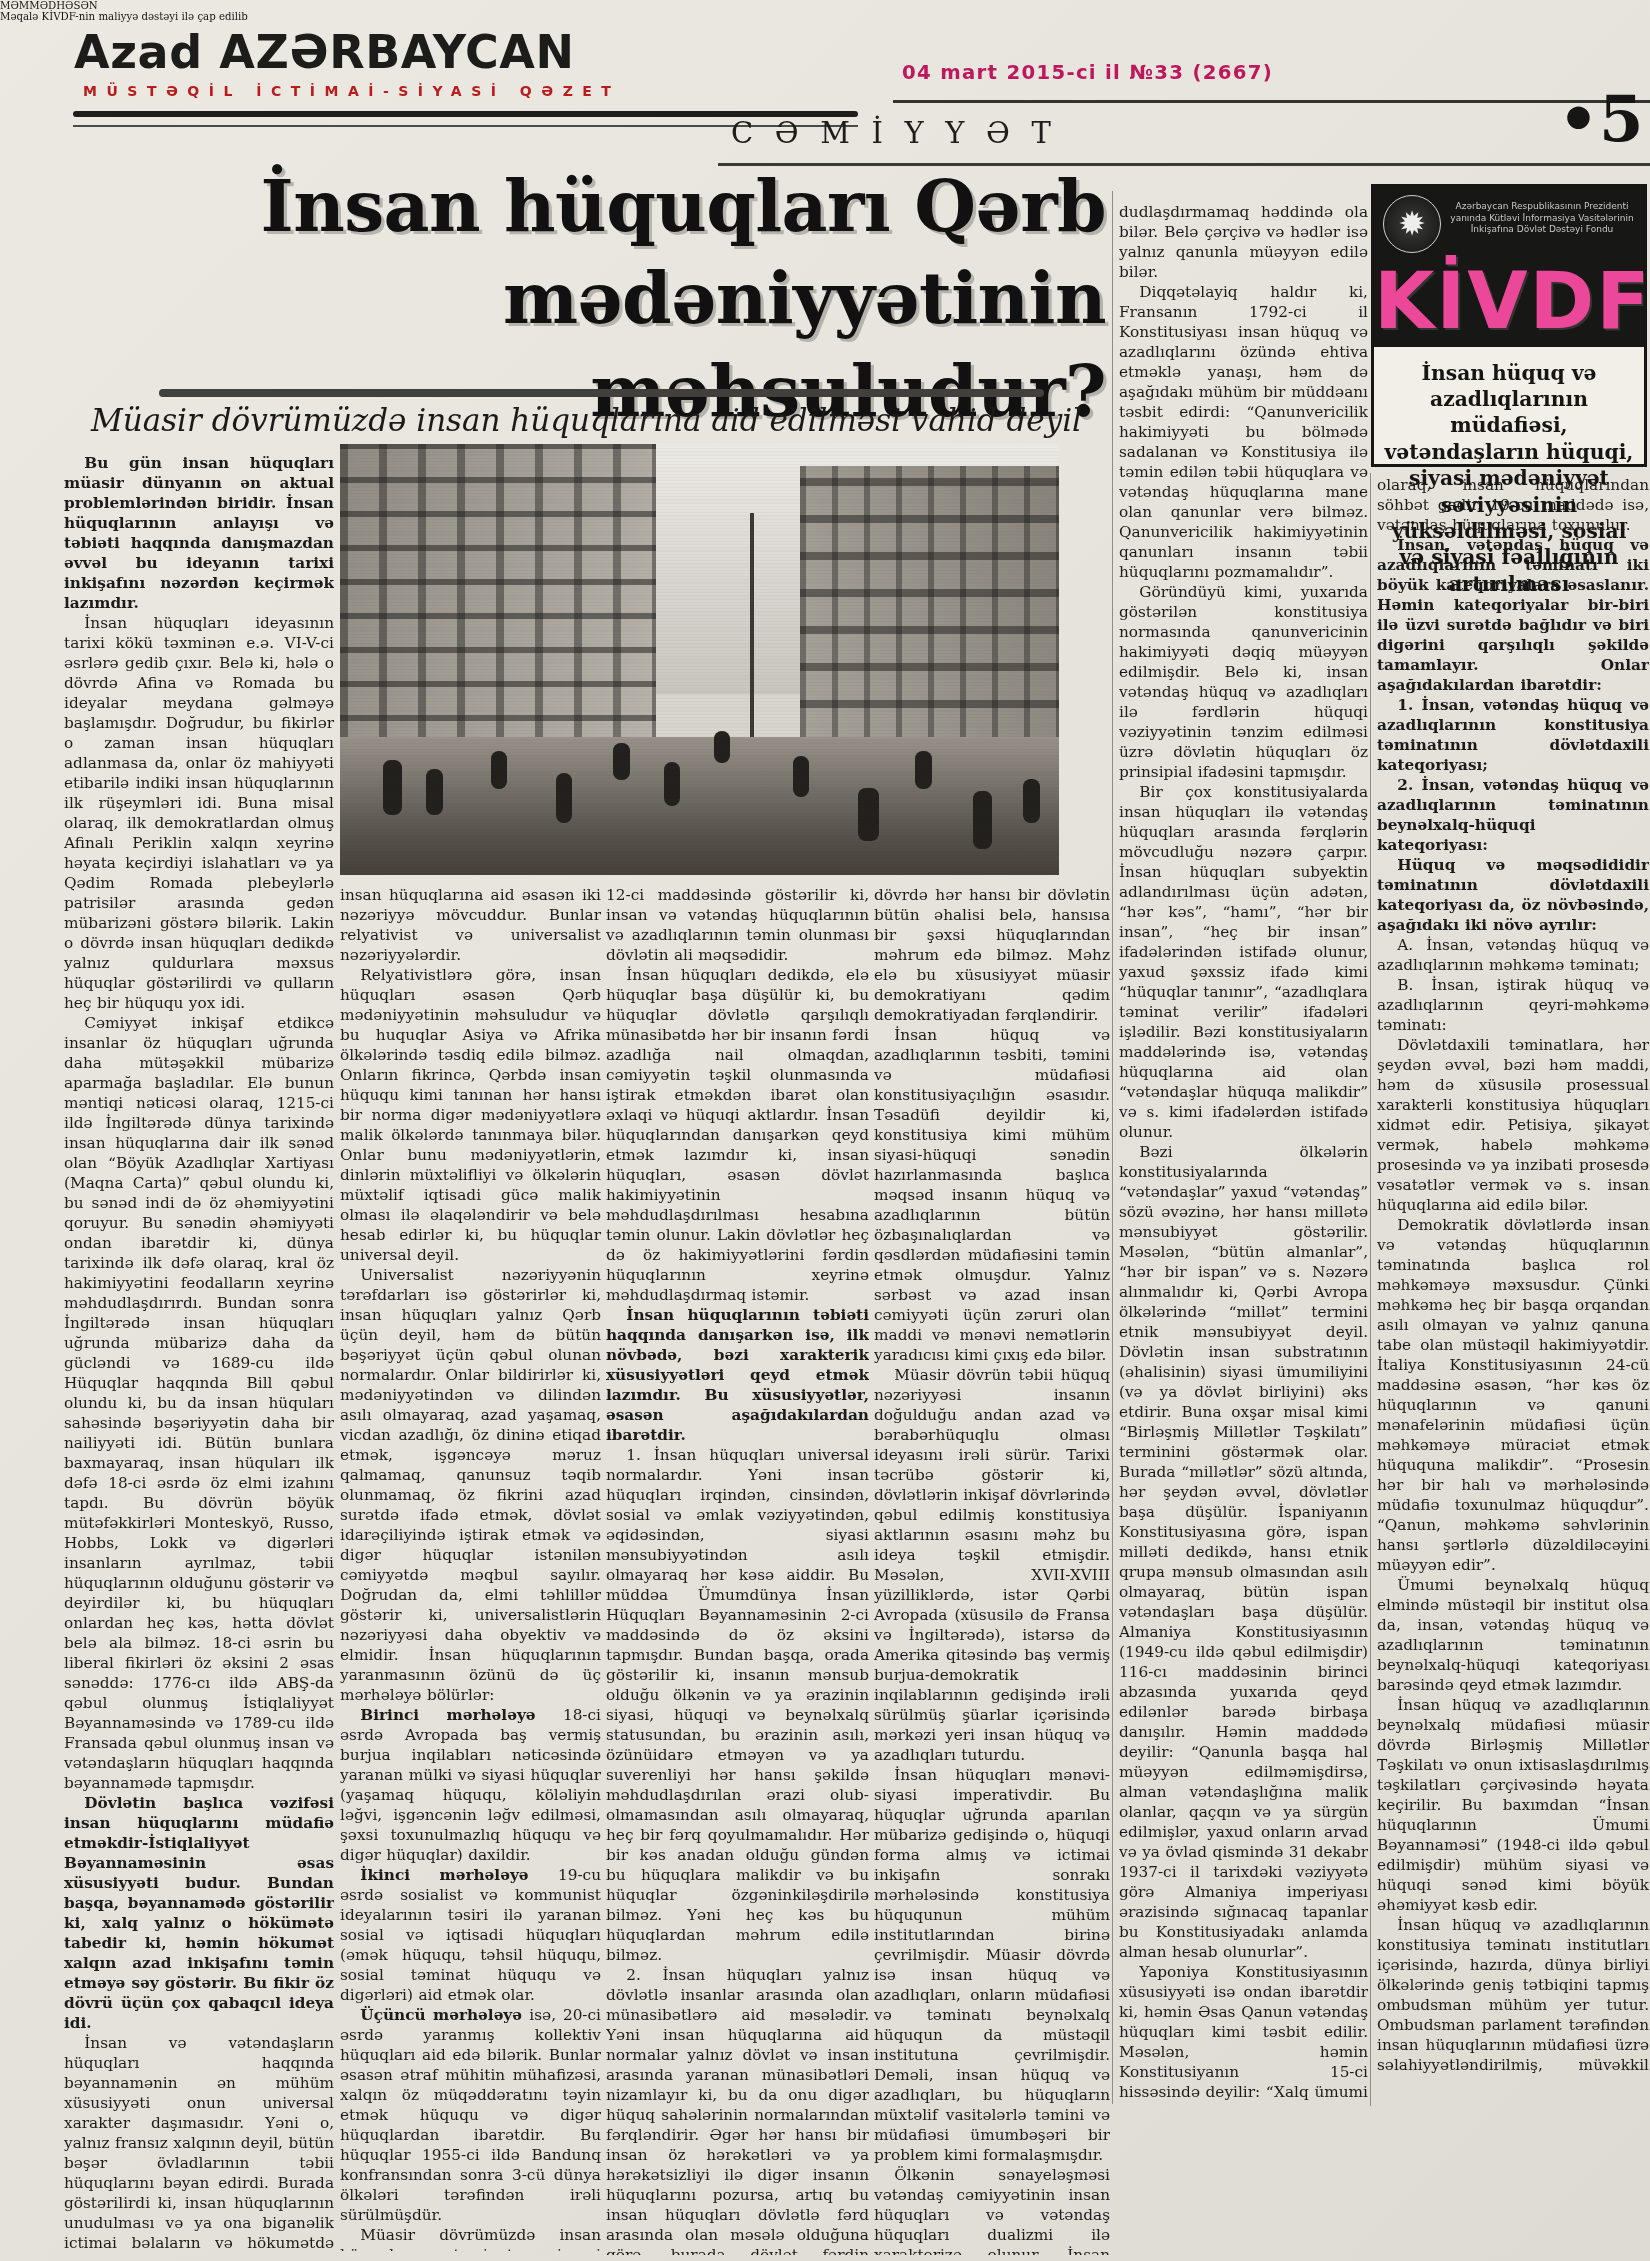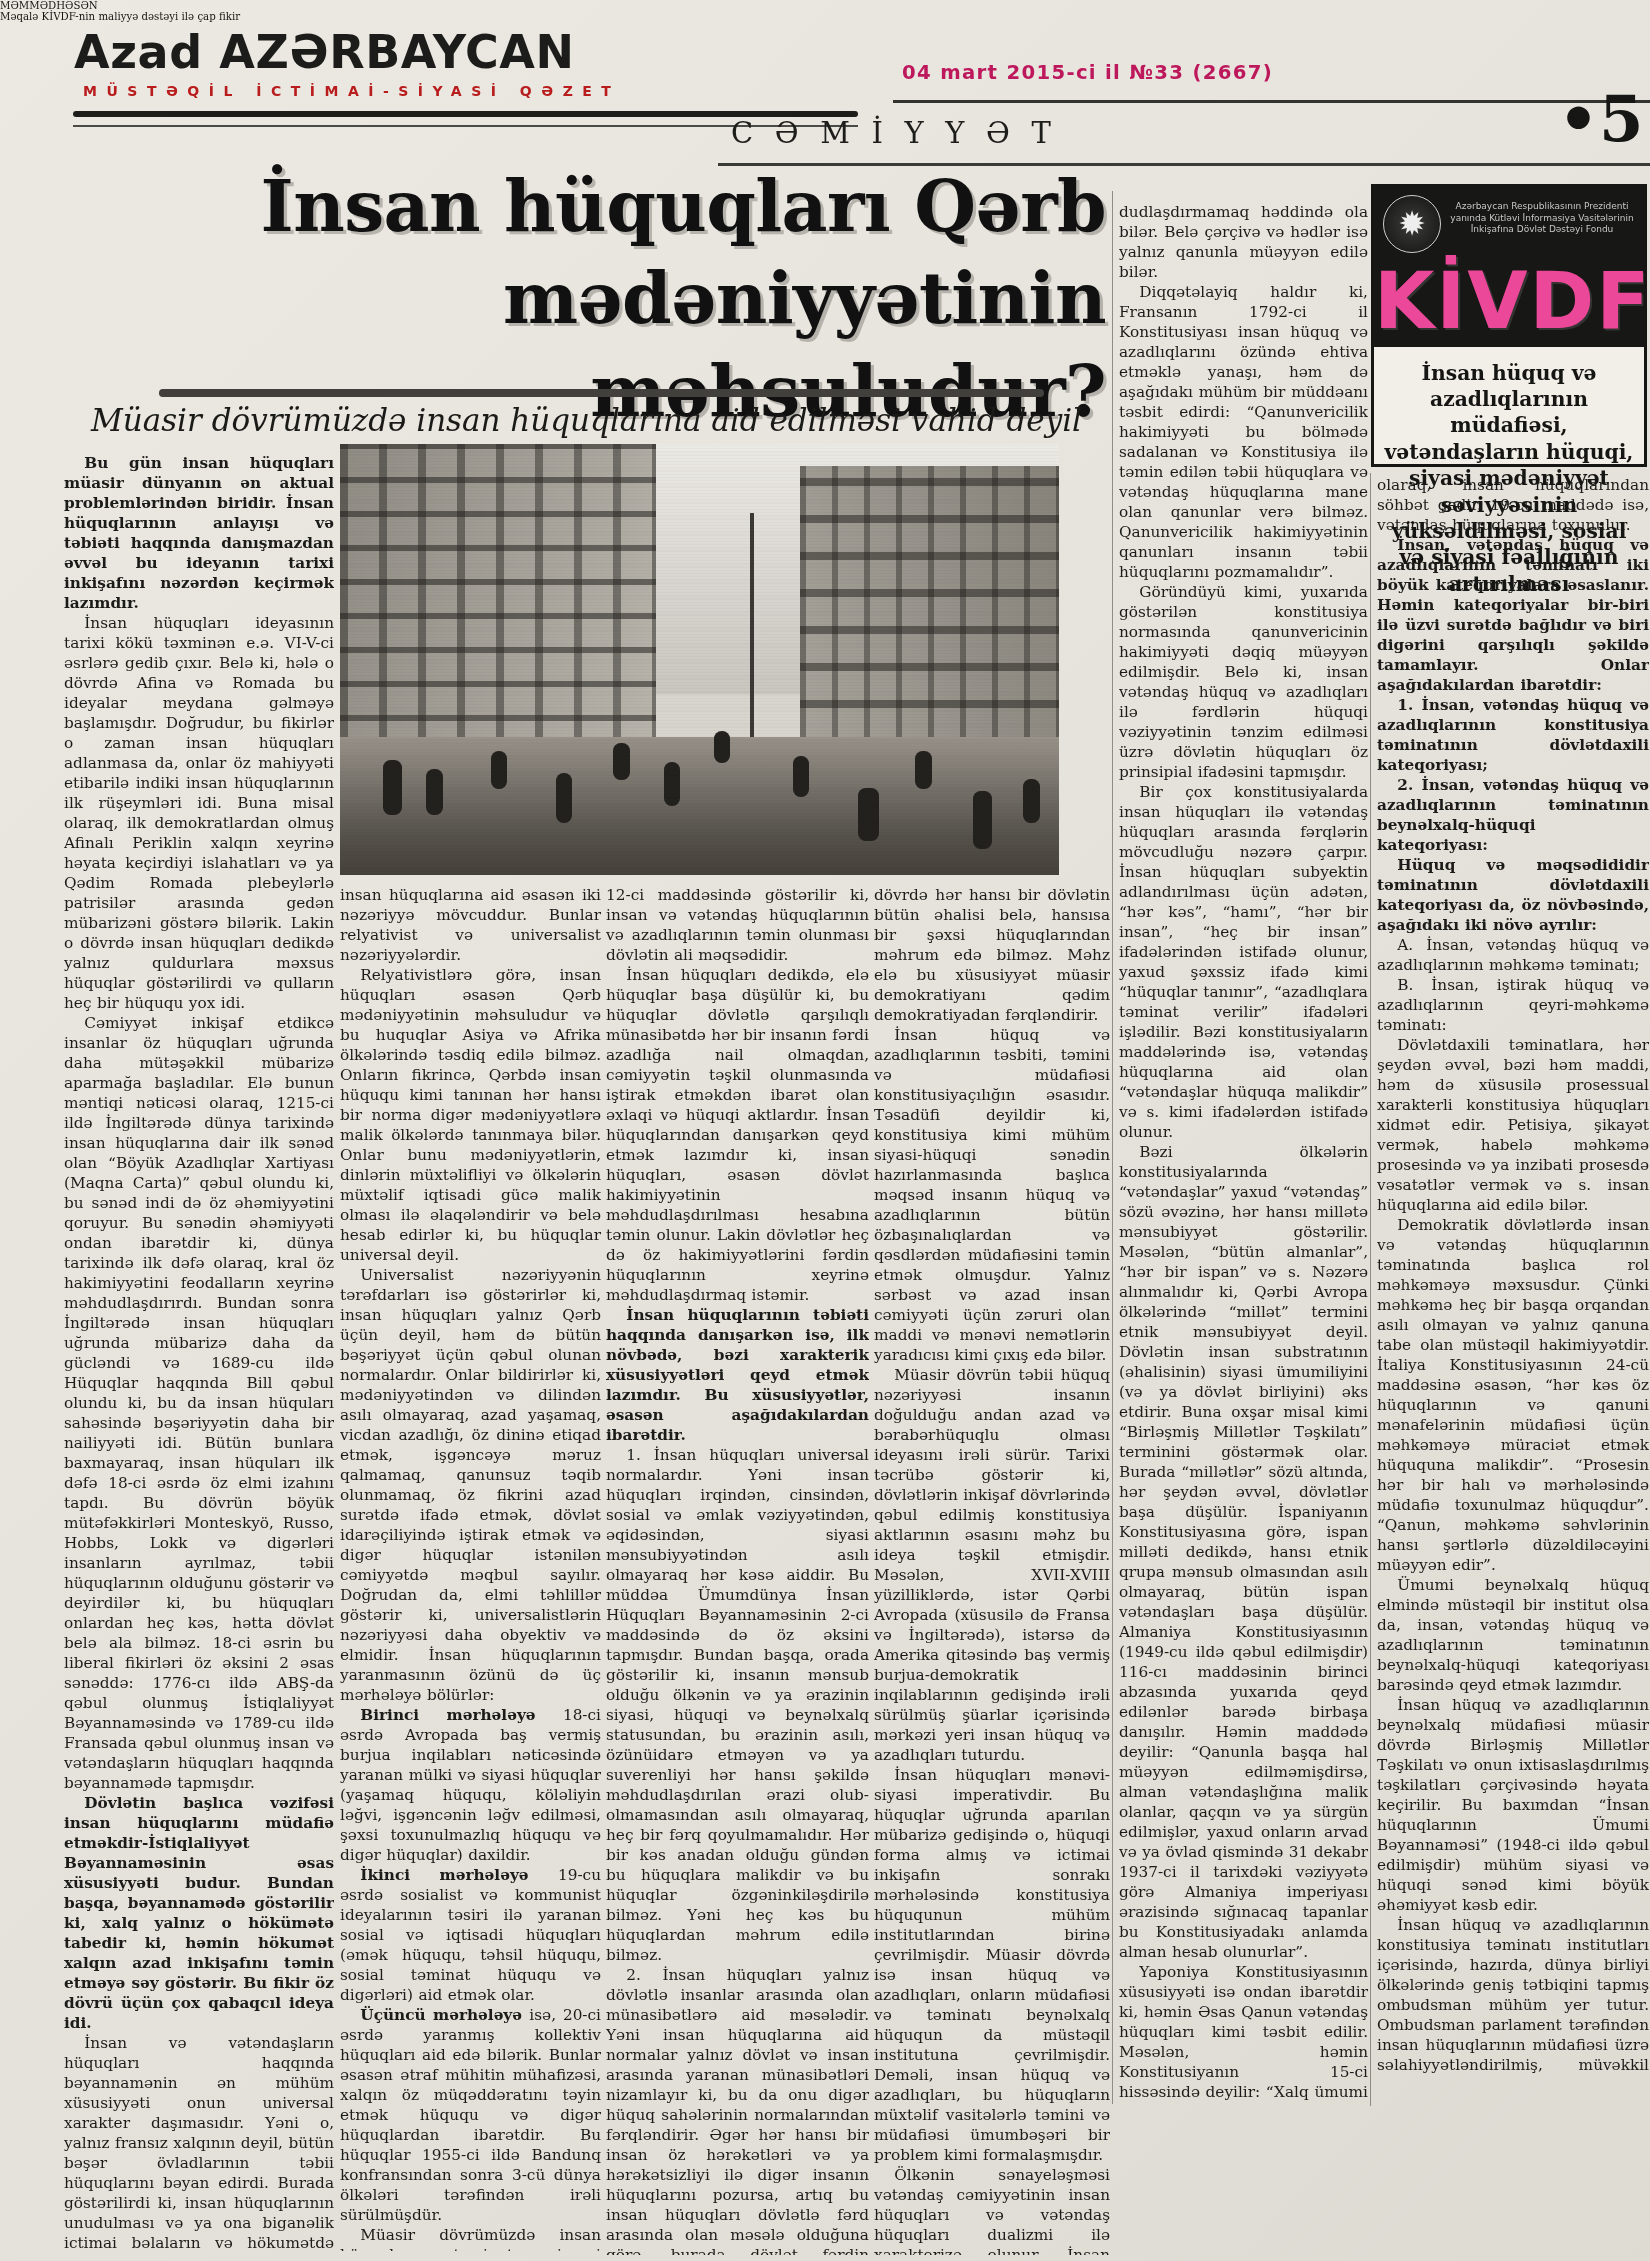--- a/index.html
+++ b/index.html
@@ -204,19 +204,19 @@
     <div class="kivdf-emblem" data-name="kivdf-emblem-icon">✹</div>
     <div class="kivdf-fund" data-name="kivdf-fund-name">Azərbaycan Respublikasının Prezidenti yanında Kütləvi İnformasiya Vasitələrinin İnkişafına Dövlət Dəstəyi Fondu</div>
     <div class="kivdf-acronym" data-name="kivdf-acronym">KİVDF</div>
   </div>
   <div class="kivdf-mission" data-name="kivdf-mission-text">İnsan hüquq və azadlıqlarının müdafiəsi, vətəndaşların hüquqi, siyasi mədəniyyət səviyyəsinin yüksəldilməsi, sosial və siyasi fəallığının artırılması</div>
 </div>
 
 <div class="abs sig" data-name="signature-block">
   <div class="sig-rule" data-name="signature-rule"></div>
   <div class="author" data-name="author-signature">MƏMMƏDHƏSƏN</div>
-  <div class="funding" data-name="funding-note">Məqalə KİVDF-nin maliyyə dəstəyi ilə çap fikir</div>
+  <div class="funding" data-name="funding-note">Məqalə KİVDF-nin maliyyə dəstəyi ilə çap edilib</div>
   <div class="funding-bar" data-name="funding-note-shadow-bar"></div>
 </div>
 
 <div class="abs fold-shadow" data-name="page-fold-shadow"></div>
 <div class="abs page-grain" data-name="scan-grain-overlay"></div>
 
 
 </body></html>

